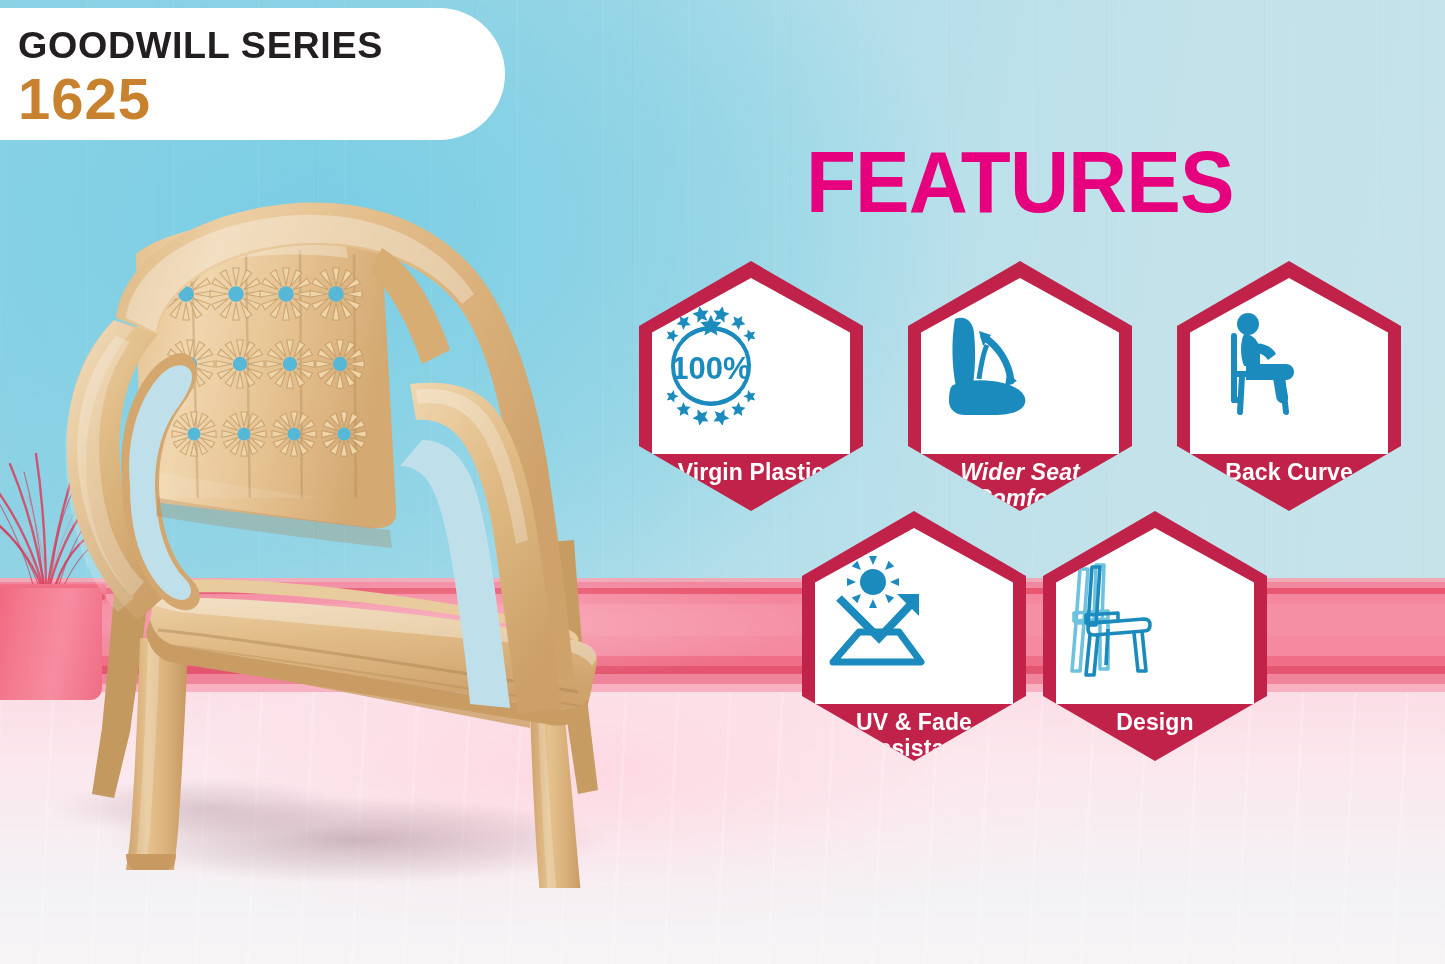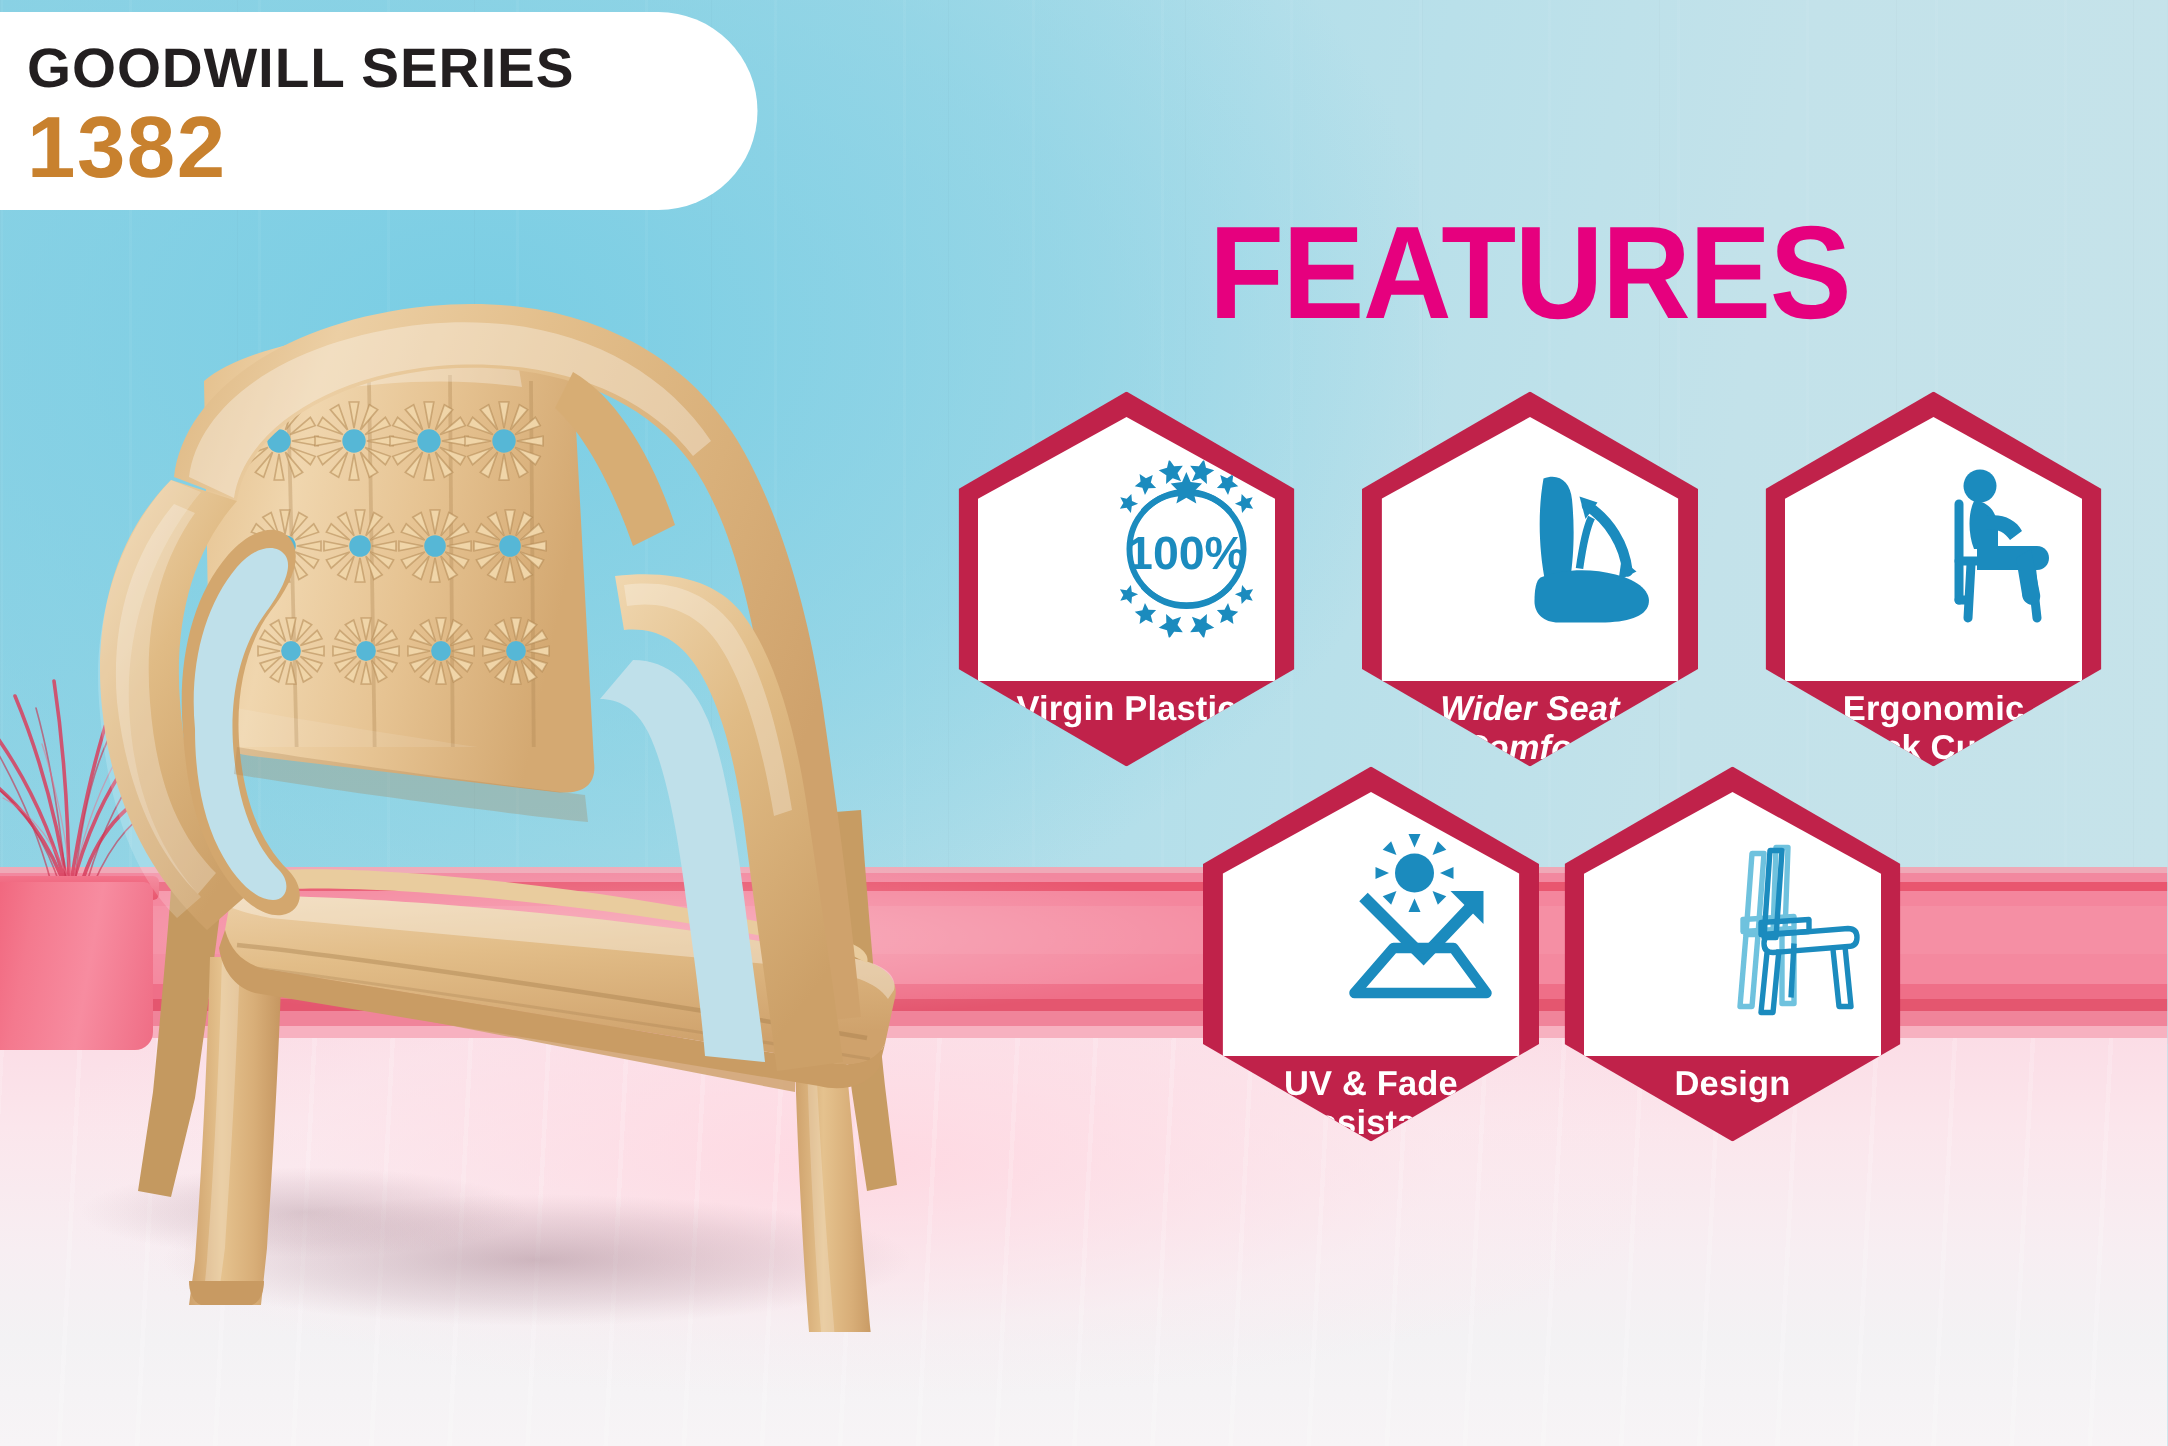--- a/index.html
+++ b/index.html
@@ -111,21 +111,21 @@
   .badge {
     position:absolute; width:224px; height:250px;
     clip-path:polygon(50% 0%, 100% 26%, 100% 74%, 50% 100%, 0% 74%, 0% 26%);
     background:#c0224a;
     z-index:12;
   }
   .badge-inner {
     position:absolute; left:13px; top:17px; right:13px; height:176px;
     background:#ffffff;
     clip-path:polygon(50% 0%, 100% 31%, 100% 100%, 0% 100%, 0% 31%);
-    display:flex; align-items:center; justify-content:flex-end;
+    display:flex; align-items:center; justify-content:flex-start;
   }
   .badge-inner svg { display:block; }
   .badge-label {
     position:absolute; left:4px; right:4px; top:198px;
     text-align:center; color:#ffffff;
     font-size:23px; font-weight:bold; line-height:26px;
     letter-spacing:.1px;
   }
   .badge-label span { display:block; white-space:nowrap; }
 
@@ -472,21 +472,21 @@
 
     <path d="M364 80 C392 96 416 134 432 182 L404 196 C390 156 372 122 352 104 Z" fill="#d7ad74"></path>
 
     <path d="M140 330 C200 340 320 356 372 362 L374 380 C314 374 196 358 138 348 Z" fill="rgba(168,126,76,.28)"></path>
   </svg>
 
 </div>
 
 <div class="title-pill">
   <div class="title-line1">GOODWILL SERIES</div>
-  <div class="title-line2">1382</div>
+  <div class="title-line2">1625</div>
 </div>
 
 <div class="features-heading">FEATURES</div>
 
 <div class="badge" id="badge-0">
   <div class="badge-inner">
     <svg width="118" height="118" viewBox="0 0 118 118">
       <g fill="none" stroke="#1b8bbe" stroke-width="4">
         <circle cx="59" cy="59" r="38"></circle>
         <path d="M30 34 A40 40 0 0 1 88 34" stroke-width="4"></path>
@@ -573,21 +573,20 @@
       </g>
 
       <circle cx="58" cy="20" r="11" fill="#1b8bbe"></circle>
       <path d="M54 30 C64 30 70 38 70 50 L70 62 L54 62 C50 52 50 38 54 30 Z" fill="#1b8bbe"></path>
       <path d="M56 60 L96 60 C101 60 104 64 104 68 C104 72 101 76 96 76 L56 76 Z" fill="#1b8bbe"></path>
       <path d="M92 62 L98 92 C99 97 95 100 91 99 C88 98 86 95 86 92 L82 68 Z" fill="#1b8bbe"></path>
       <path d="M62 40 C72 38 82 42 86 50 L78 56 C74 50 68 48 62 49 Z" fill="#1b8bbe"></path>
     </svg>
   </div>
   <div class="badge-label">
-    <span>Ergonomic</span>
     <span>Back Curve</span>
   </div>
 </div>
 
 <div class="badge" id="badge-3">
   <div class="badge-inner">
     <svg width="128" height="120" viewBox="0 0 128 120">
 
       <circle cx="58" cy="26" r="13" fill="#1b8bbe"></circle>
       <g fill="#1b8bbe">

